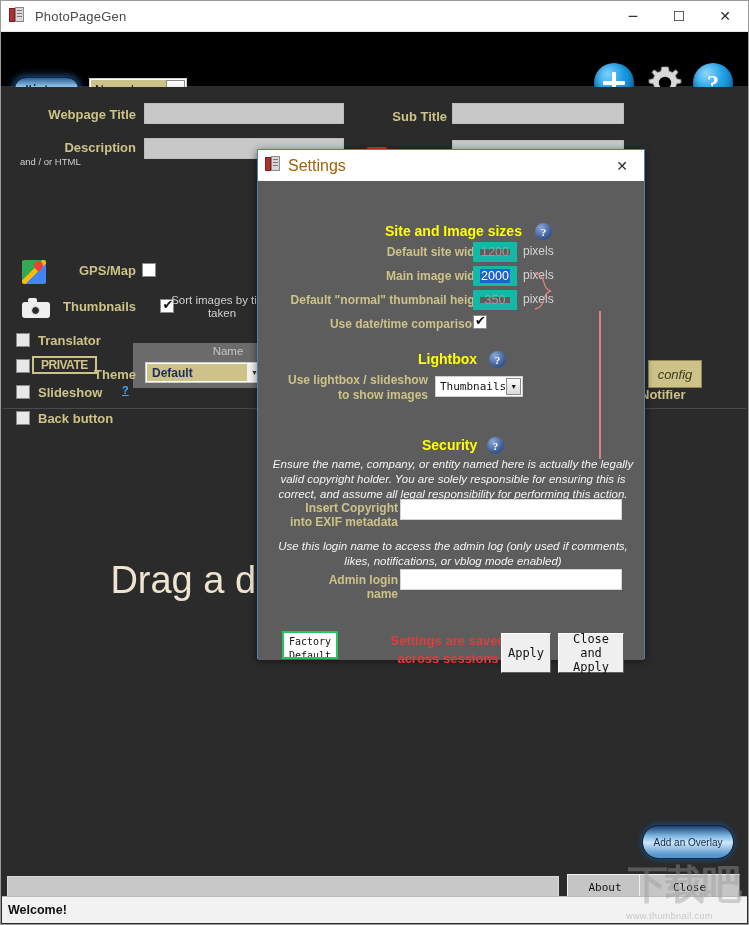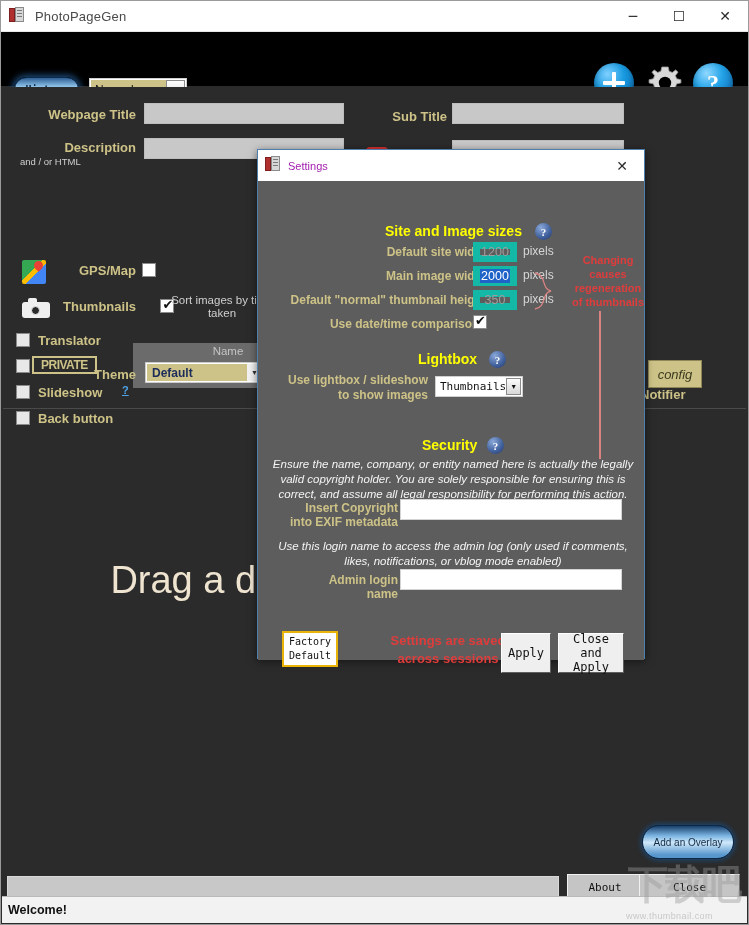--- a/index.html
+++ b/index.html
@@ -183,21 +183,21 @@
   #status-text { margin-left:6px; font-size:12.5px; font-weight:bold; color:#111; }
 
   
   #settings-dialog {
     position:absolute; left:256px; top:148px; width:388px; height:510px;
     border:1px solid #4e7fae; background:#5d5d5d;
     box-shadow:0 2px 8px rgba(0,0,0,.55);
   }
   #dlg-title { height:31px; background:#fff; display:flex; align-items:center; }
   #dlg-title .tb-icon { margin-left:7px; margin-right:7px; }
-  #dlg-title-text { font-size:11px; color:#a21caf; }
+  #dlg-title-text { font-size:16px; color:#a16207; }
   #dlg-close { margin-left:auto; width:44px;height:31px;display:flex;align-items:center;justify-content:center;
     font-size:14px;color:#2b2b2b;font-family:"DejaVu Sans",sans-serif;}
   #dlg-body { position:relative; height:479px; background:#5d5d5d; }
 
   .sec-title { position:absolute; color:#ffff00; font-weight:bold; font-size:14px; }
   .help-dot { position:absolute; width:17px;height:17px;border-radius:50%;
     background:radial-gradient(circle at 35% 28%,#8aa8d8 0%,#3f5f9c 60%,#24386b 100%);
     color:#fff;font-size:11px;font-weight:bold;display:flex;align-items:center;justify-content:center;
     font-family:"Liberation Serif",serif;}
   .dlbl { position:absolute; color:#cdc287; font-weight:bold; font-size:12px; text-align:right; }
@@ -217,22 +217,22 @@
     background:#fff; border:1px solid #cfcfcf; display:flex; padding:1px;}
   #sel-lightbox .sel-val { flex:1; font-family:"DejaVu Sans Mono",monospace; font-size:11px; color:#111;
     display:flex;align-items:center;padding-left:3px;}
   #sel-lightbox .sel-arrow{width:17px;background:linear-gradient(#fbfbfb,#d9d9d9);border:1px solid #8b8b8b;
     display:flex;align-items:center;justify-content:center;font-size:7px;color:#111;}
 
   .ital-note { position:absolute; color:#f4f4f4; font-style:italic; font-size:11.5px;
     text-align:center; line-height:15px; }
   .wtext { position:absolute; background:#fff; border:1px solid #d4d4d4; }
 
-  #fac-btn { position:absolute; left:24px; top:450px; width:56px; height:36px;
-    background:#fff; border:2px solid #eab308; overflow:hidden;
+  #fac-btn { position:absolute; left:24px; top:450px; width:56px; height:28px;
+    background:#fff; border:2px solid #22c55e; overflow:hidden;
     font-family:"DejaVu Sans Mono",monospace; font-size:10px; color:#111;
     text-align:center; line-height:14px; padding-top:2px;}
   #saved-note { position:absolute; left:110px; top:451px; width:160px; text-align:center;
     color:#e03c3c; font-weight:bold; font-size:13px; line-height:18px;}
   #apply-btn { position:absolute; left:243px; top:452px; width:50px; height:40px;
     background:#efefef; border:1px solid #ffffff; border-right-color:#5f5f5f; border-bottom-color:#5f5f5f;
     font-family:"DejaVu Sans Mono",monospace; font-size:12px; color:#111;
     display:flex;align-items:center;justify-content:center;}
   #closeapply-btn { position:absolute; left:300px; top:452px; width:66px; height:40px;
     background:#efefef; border:1px solid #ffffff; border-right-color:#5f5f5f; border-bottom-color:#5f5f5f;
@@ -390,21 +390,20 @@
         <span>350</span>
       </div>
       <div class="punits" style="left:265px; top:111px;">pixels</div>
 
       <div class="dlbl" style="left:66px; top:136px; width:162px;">Use date/time comparisons</div>
       <span class="cbx checked" style="position:absolute;left:215px;top:134px;"></span>
 
       <svg id="brace" viewBox="0 0 34 44">
         <path d="M2 4 C 14 6, 8 20, 18 22 C 8 24, 14 38, 2 40" fill="none" stroke="#d98282" stroke-width="1.3"></path>
       </svg>
-      <div id="note-red">Changing causes regeneration of thumbnails</div>
       <div id="note-line"></div>
 
       <div class="sec-title" style="left:160px; top:170px;">Lightbox</div>
       <div class="help-dot" style="left:231px; top:170px;">?</div>
       <div class="dlbl" style="left:24px; top:192px; width:146px; line-height:15px;">Use lightbox / slideshow to show images</div>
       <div id="sel-lightbox">
         <div class="sel-val">Thumbnails</div>
         <div class="sel-arrow">▼</div>
       </div>
 

